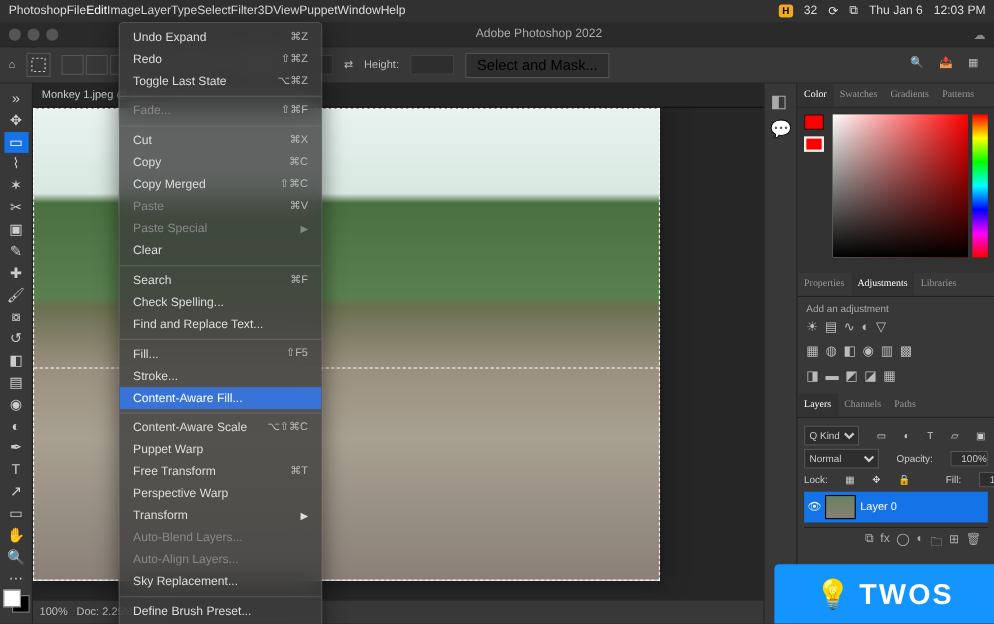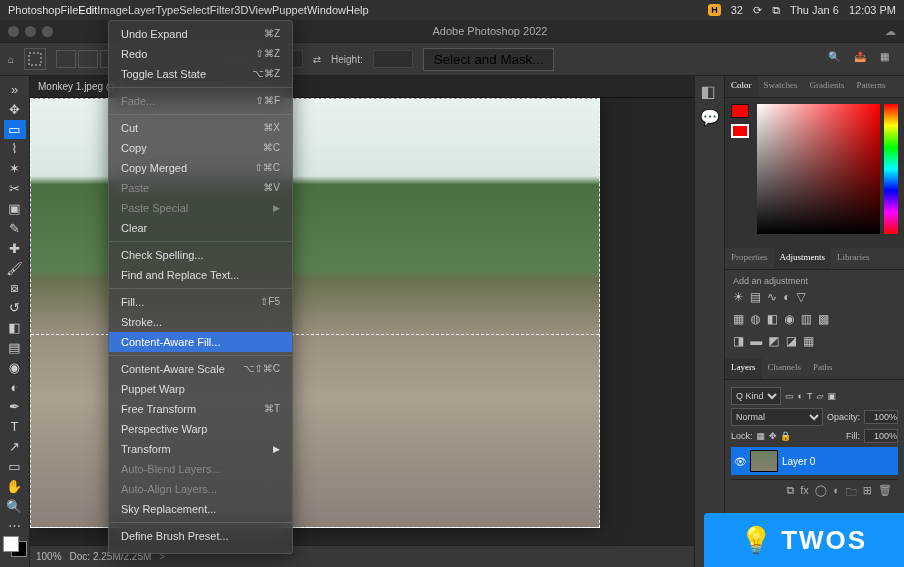--- a/index.html
+++ b/index.html
@@ -55,21 +55,21 @@
 .color-panel .swatch-col { width: 22px; display: flex; flex-direction: column; gap: 6px; }
 .color-panel .swatch-col .sw { width: 18px; height: 14px; border: 1px solid #111; }
 .color-panel .picker { flex: 1; height: 130px; background: linear-gradient(to right, #fff, #ff0000); position: relative; }
 .color-panel .picker::after { content:""; position:absolute; inset:0; background: linear-gradient(to bottom, transparent, #000); }
 .color-panel .hue { width: 14px; height: 130px; background: linear-gradient(to bottom, red, yellow, lime, cyan, blue, magenta, red); }
 .adj-body { padding: 6px 8px; }
 .adj-icons { display: flex; gap: 6px; padding: 4px 0; color: #bbb; font-size: 12px; }
 
 .layers-body { padding: 4px 6px; }
 .layers-body select { background: #2e2e2e; color: #ccc; border: 1px solid #555; font-size: 9px; height: 18px; }
-.layers-body .row { display: flex; align-items: center; gap: 4px; margin: 3px 0; font-size: 9px; }
+.layers-body .row { display: flex; align-items: center; gap: 16px; margin: 3px 0; font-size: 9px; }
 .layers-body .row input[type=text] { width: 34px; height: 14px; background: #2e2e2e; border: 1px solid #555; color: #ccc; font-size: 9px; text-align: right; }
 .layer-item { display: flex; align-items: center; gap: 4px; padding: 3px; background: #1473e6; color: #fff; margin-top: 4px; }
 .layer-item .thumb { width: 28px; height: 22px; background: linear-gradient(#6a8060,#888070); border: 1px solid #000; }
 .layer-item .eye { width: 12px; }
 .layers-footer { display: flex; justify-content: flex-end; gap: 6px; padding: 4px 6px; color: #aaa; font-size: 11px; border-top: 1px solid #222; margin-top: 4px; }
 
 
 .edit-menu { position: absolute; top: 20px; left: 108px; width: 185px; background: rgba(60,60,60,0.78); backdrop-filter: blur(12px); border: 1px solid rgba(120,120,120,0.4); border-radius: 4px; box-shadow: 0 4px 20px rgba(0,0,0,0.5); font-size: 11px; color: #ddd; padding: 3px 0; z-index: 100; }
 .edit-menu .mi { display: flex; justify-content: space-between; padding: 2px 12px; line-height: 16px; }
 .edit-menu .mi.disabled { color: #888; }
@@ -333,20 +333,24 @@
     </div>
     <div class="mi disabled">
       <span>Paste Special</span>
       <span class="arrow">▶</span>
     </div>
     <div class="mi">
       <span>Clear</span>
     </div>
     <div class="sep"></div>
     <div class="mi">
+      <span>Search</span>
+      <span class="sc">⌘F</span>
+    </div>
+    <div class="mi">
       <span>Check Spelling...</span>
     </div>
     <div class="mi">
       <span>Find and Replace Text...</span>
     </div>
     <div class="sep"></div>
     <div class="mi">
       <span>Fill...</span>
       <span class="sc">⇧F5</span>
     </div>

